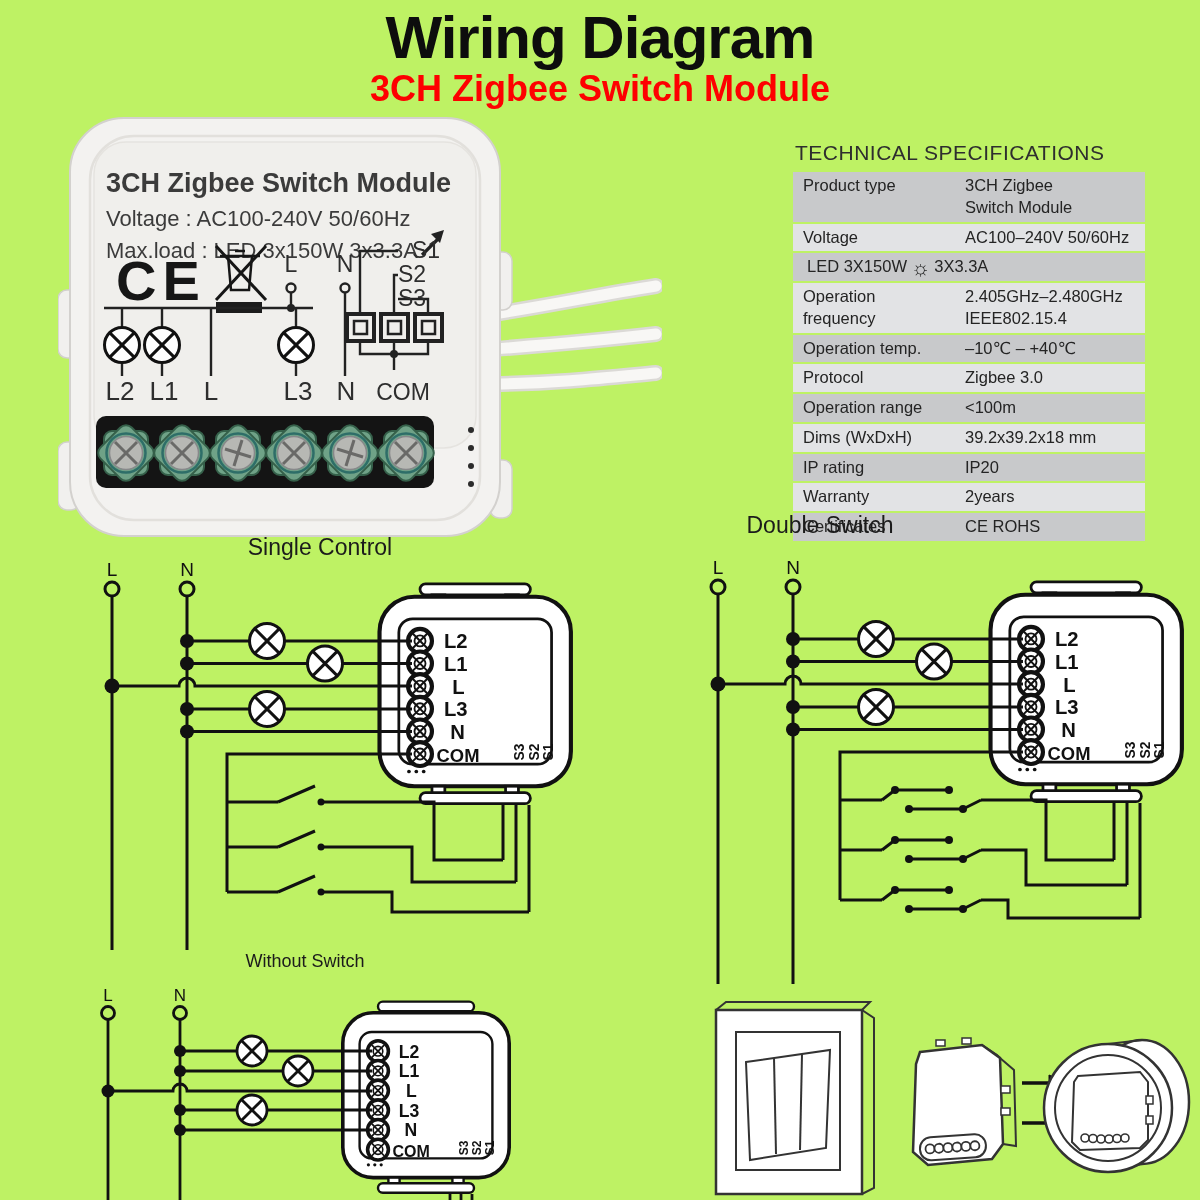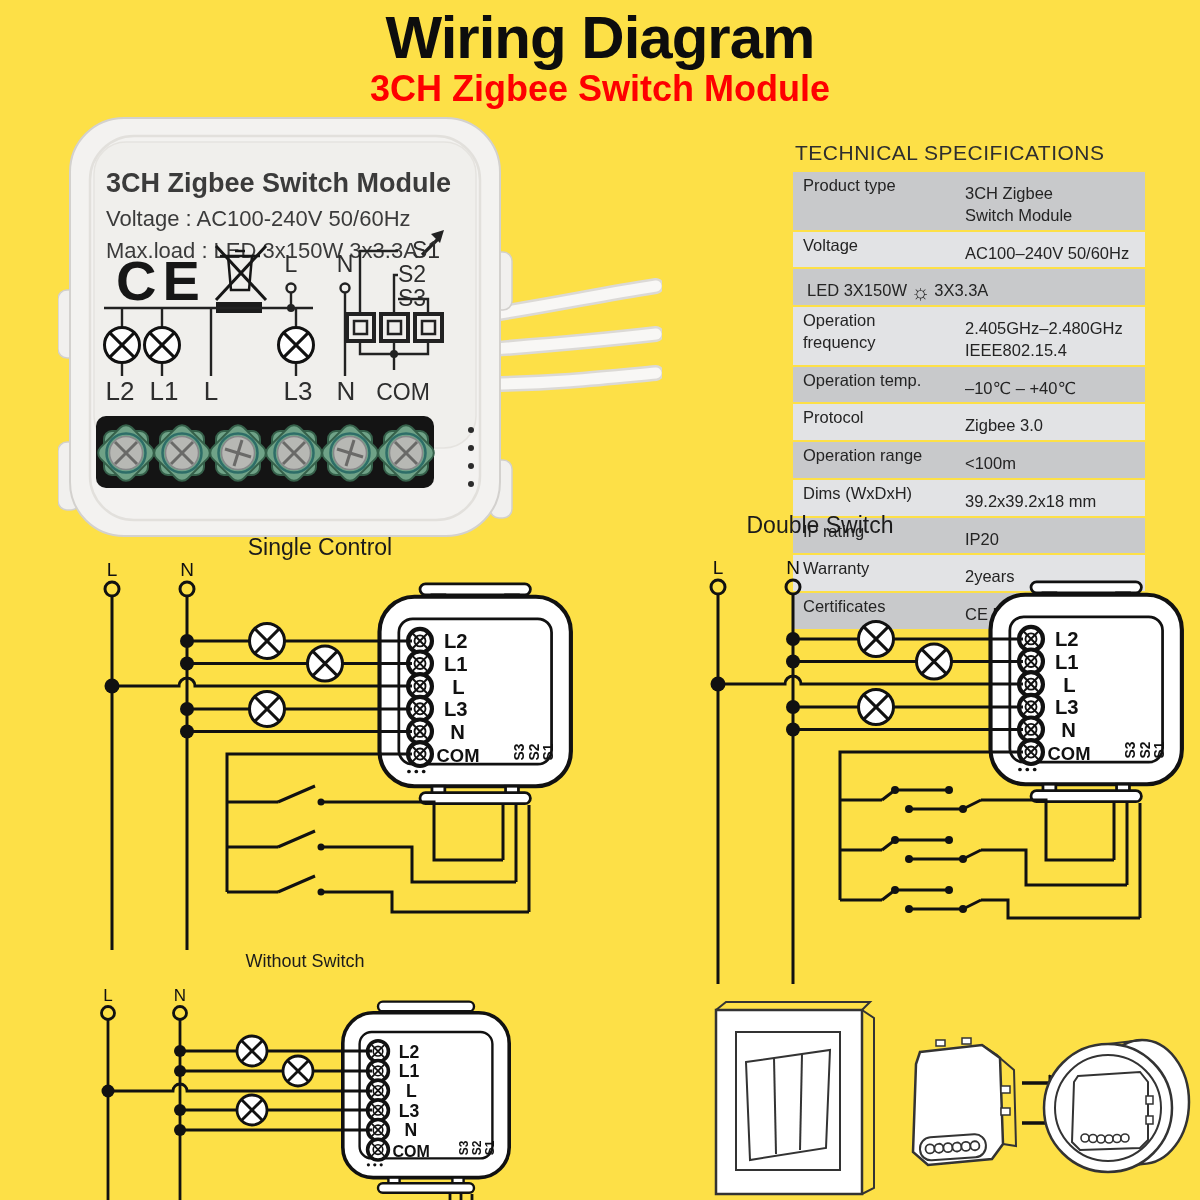--- a/index.html
+++ b/index.html
@@ -1,30 +1,30 @@
 <!DOCTYPE html>
 <html><head>
 <meta charset="utf-8">
 <style>
   html,body{margin:0;padding:0;background:#ffffff;}
-  .page{position:relative;width:1200px;height:1200px;background:#fde047;overflow:hidden;
+  .page{position:relative;width:1200px;height:1200px;background:#bef264;overflow:hidden;
         font-family:"Liberation Sans","DejaVu Sans",sans-serif;color:#111;}
   .abs{position:absolute;}
   
   .hdr{left:0;top:6px;width:1200px;text-align:center;}
   .hdr h1{margin:0;font-size:60px;font-weight:700;letter-spacing:-1px;color:#0d0d0d;line-height:1.05;}
   .hdr h2{margin:0;font-size:36px;font-weight:700;color:#fe0000;line-height:1.1;}
   
   .specs{left:793px;top:141px;width:352px;}
   .specs-title{font-size:21px;color:#2e2e2e;letter-spacing:.5px;margin:0 0 7px 2px;}
   .spec-row{display:flex;margin-bottom:2px;font-size:16.5px;color:#242424;line-height:1.32;}
   .spec-row.dark{background:#c8c9cb;}
   .spec-row.light{background:#e2e3e5;}
   .spec-label{width:158px;padding:3px 4px 3px 10px;box-sizing:border-box;}
-  .spec-value{flex:1;padding:3px 4px 3px 14px;box-sizing:border-box;display:flex;flex-wrap:wrap;align-content:center;margin-top:8px;}
+  .spec-value{flex:1;padding:3px 4px 3px 14px;box-sizing:border-box;display:flex;flex-wrap:wrap;align-content:center;}
   .spec-value > div{width:100%;}
   .sun{font-size:21px;line-height:1;margin:0 4px;align-self:center;}
   
   .sect{font-size:23px;color:#1b1b1b;text-align:center;}
   .sect.big{font-size:18px;}
   svg text{font-family:"Liberation Sans","DejaVu Sans",sans-serif;}
 </style>
 </head>
 <body>
 

